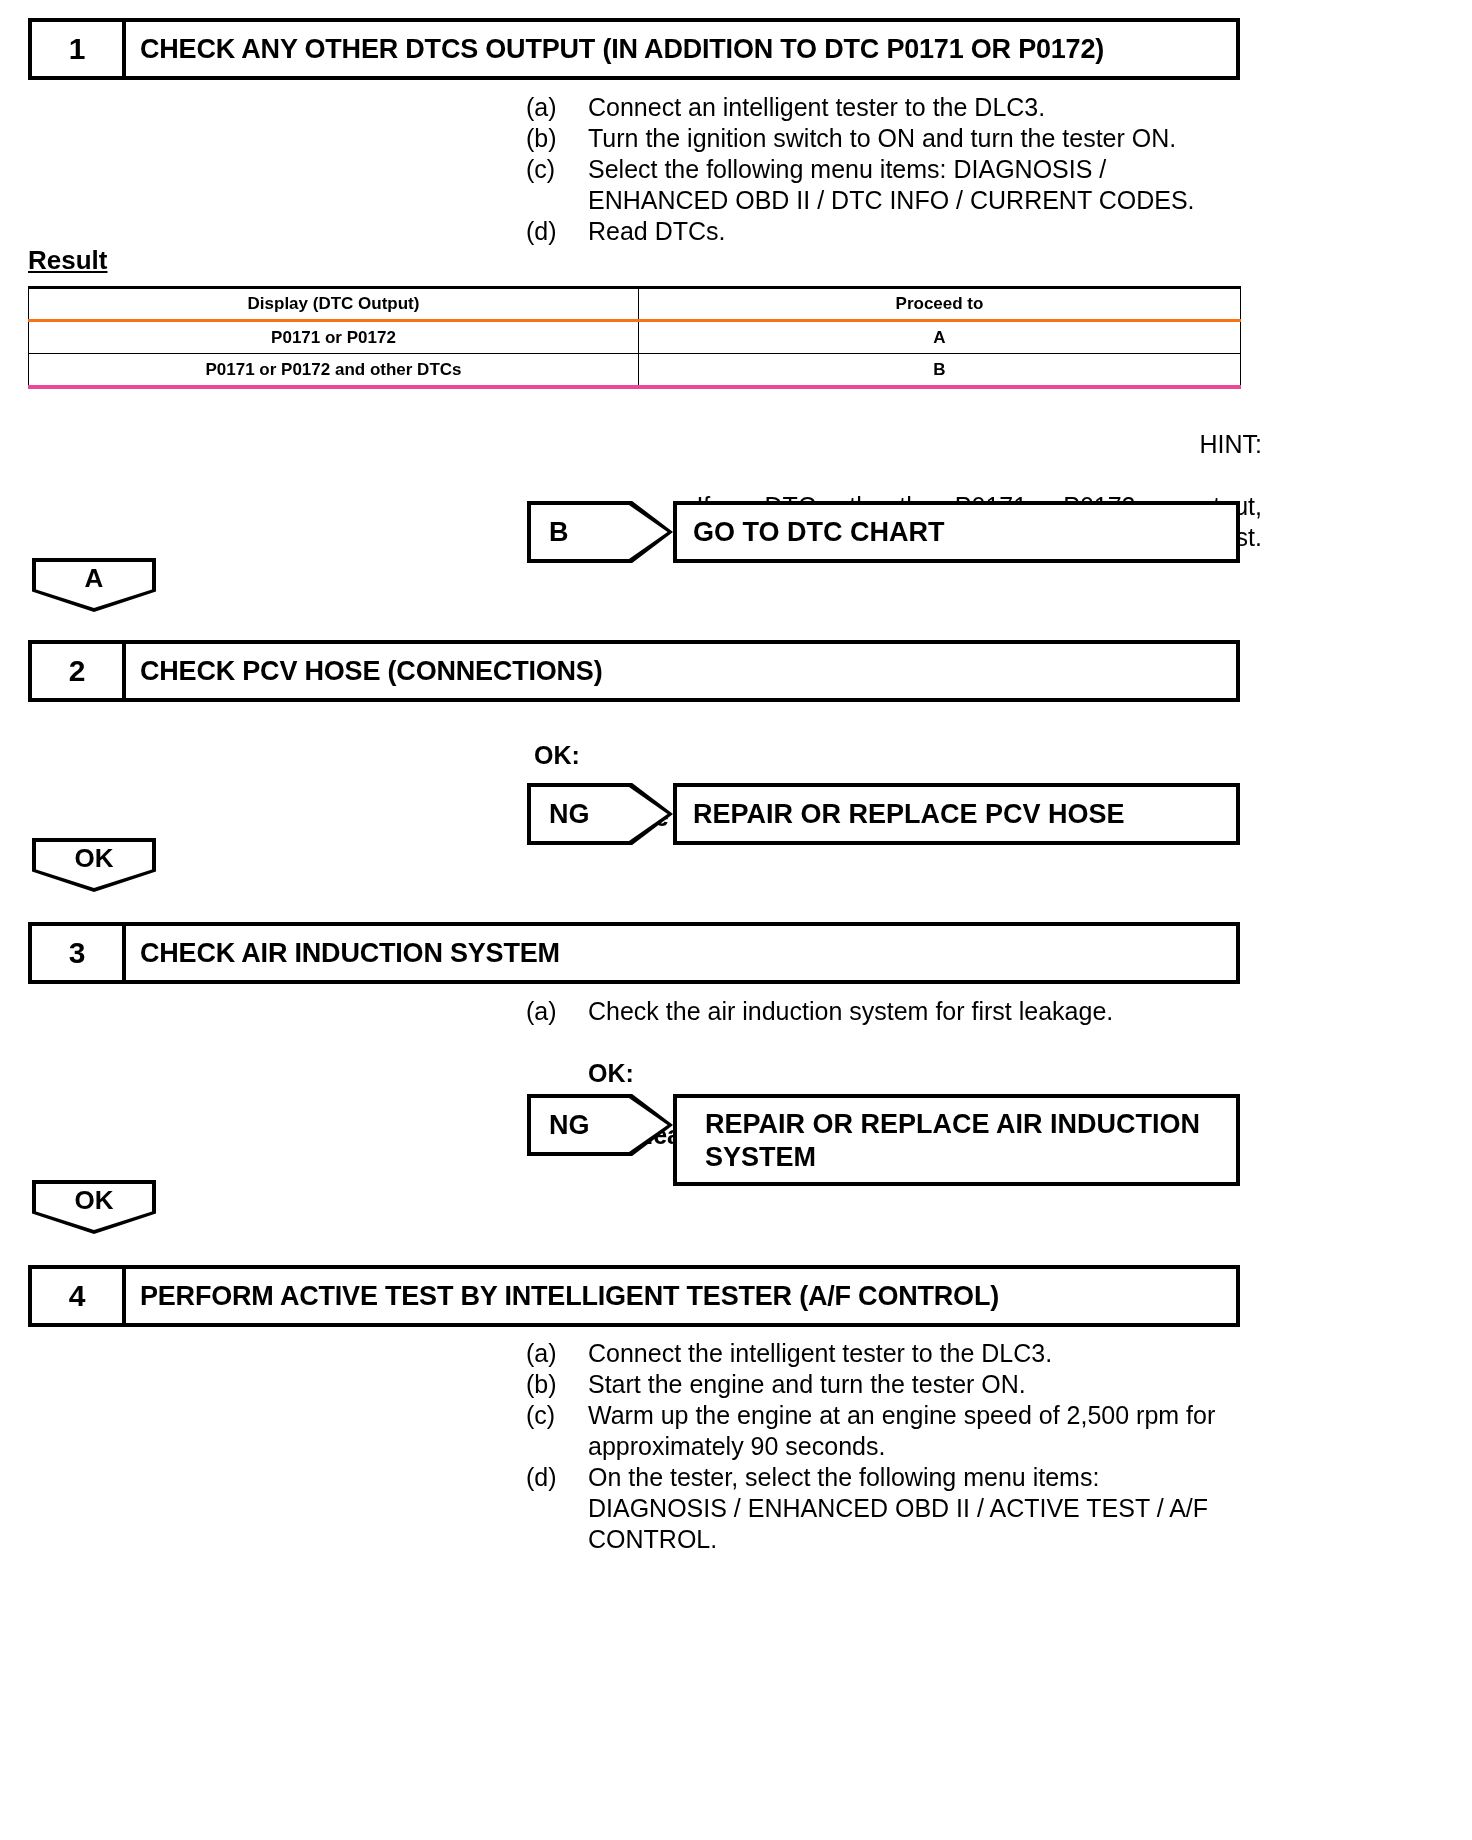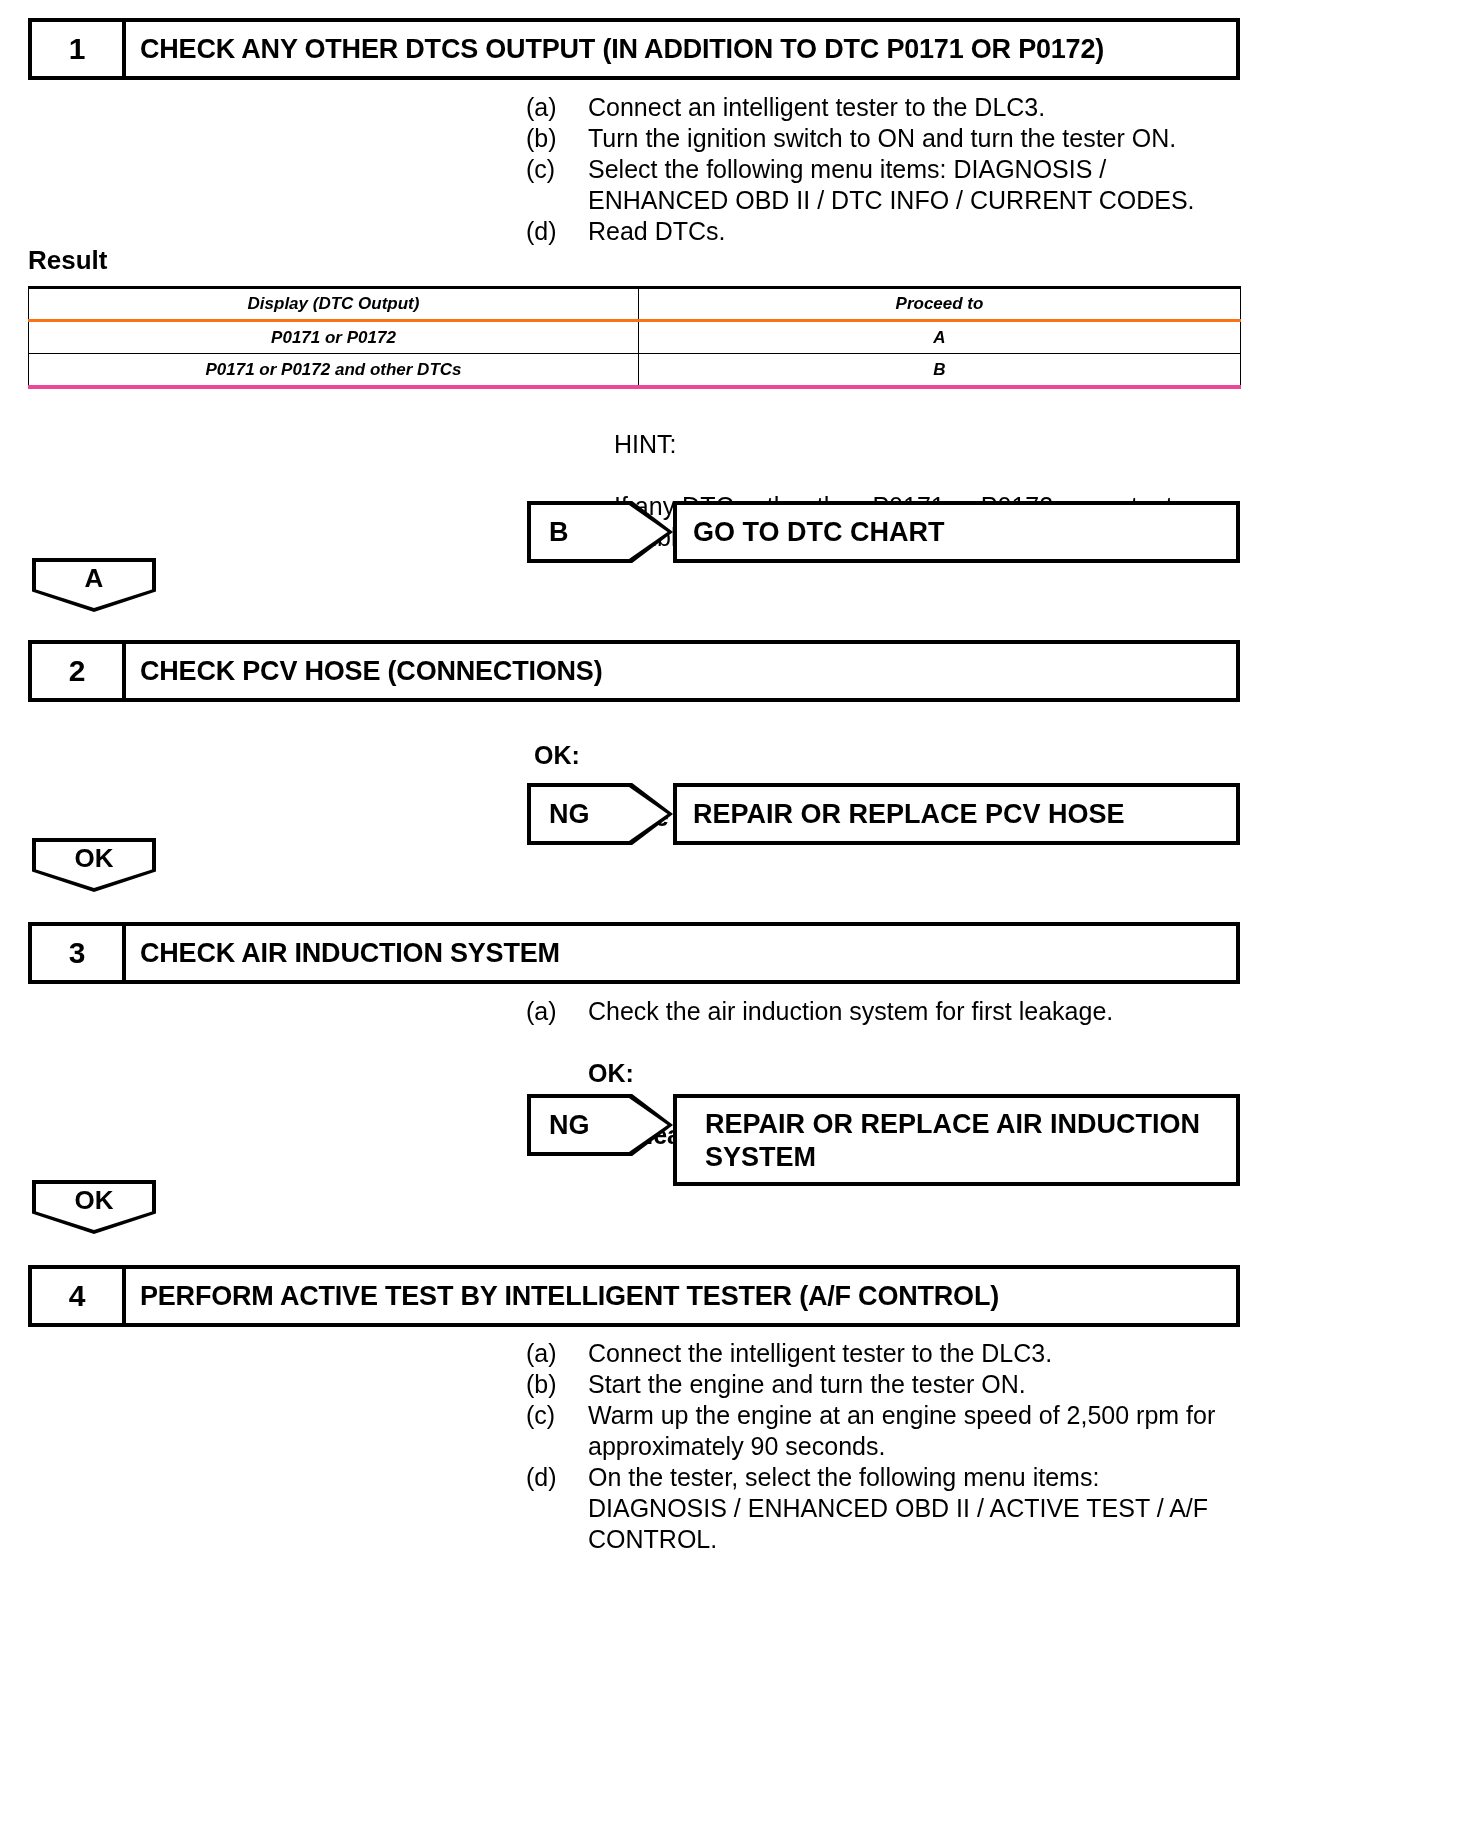--- a/index.html
+++ b/index.html
@@ -97,21 +97,20 @@
     background: #fff;
   }
   .res-table td, .res-table th {
     border: 1px solid #000;
     text-align: center;
     font-size: 17px;
     font-weight: bold;
     padding: 0;
     height: 31px;
     vertical-align: middle;
-    font-style: italic;
   }
   .res-table thead th {
     border-top: 3px solid #000;
     border-bottom: 1px solid #000;
     height: 30px;
   }
   .res-table tbody tr:first-child td {
     border-top: 3px solid #f97316;
   }
   .res-table tbody tr:last-child td {
@@ -212,21 +211,21 @@
       <div class="proc-label">(c)</div>
       <div class="proc-text">Select the following menu items: DIAGNOSIS /
 ENHANCED OBD II / DTC INFO / CURRENT CODES.</div>
     </div>
     <div class="proc-row">
       <div class="proc-label">(d)</div>
       <div class="proc-text">Read DTCs.</div>
     </div>
   </div>
 
-  <div class="result-label" style="left:28px; top:245px;">Result</div>
+  <div class="result-label" style="left:28px; top:245px;text-decoration:underline;">Result</div>
 
   <table class="res-table" style="left:28px; top:286px; width:1212px;">
     <colgroup>
       <col style="width:610px;">
       <col style="width:602px;">
     </colgroup>
     <thead>
       <tr>
         <th>Display (DTC Output)</th>
         <th>Proceed to</th>
@@ -237,21 +236,21 @@
         <td>P0171 or P0172</td>
         <td>A</td>
       </tr>
       <tr>
         <td>P0171 or P0172 and other DTCs</td>
         <td>B</td>
       </tr>
     </tbody>
   </table>
 
-  <div class="textblock" style="left:614px; top:398px; width:662px;">
+  <div class="textblock" style="left:600px; top:398px; width:662px;text-align:right;">
     <div>HINT:</div>
     <div>If any DTCs other than P0171 or P0172 are output,
 troubleshoot those DTCs first.</div>
   </div>
 
   <div class="outcome-row" style="left:527px; top:501px; width:713px;">
     <div class="arrow-tag">
       <div class="inner"></div>
       <span class="tag-label">B</span>
     </div>

